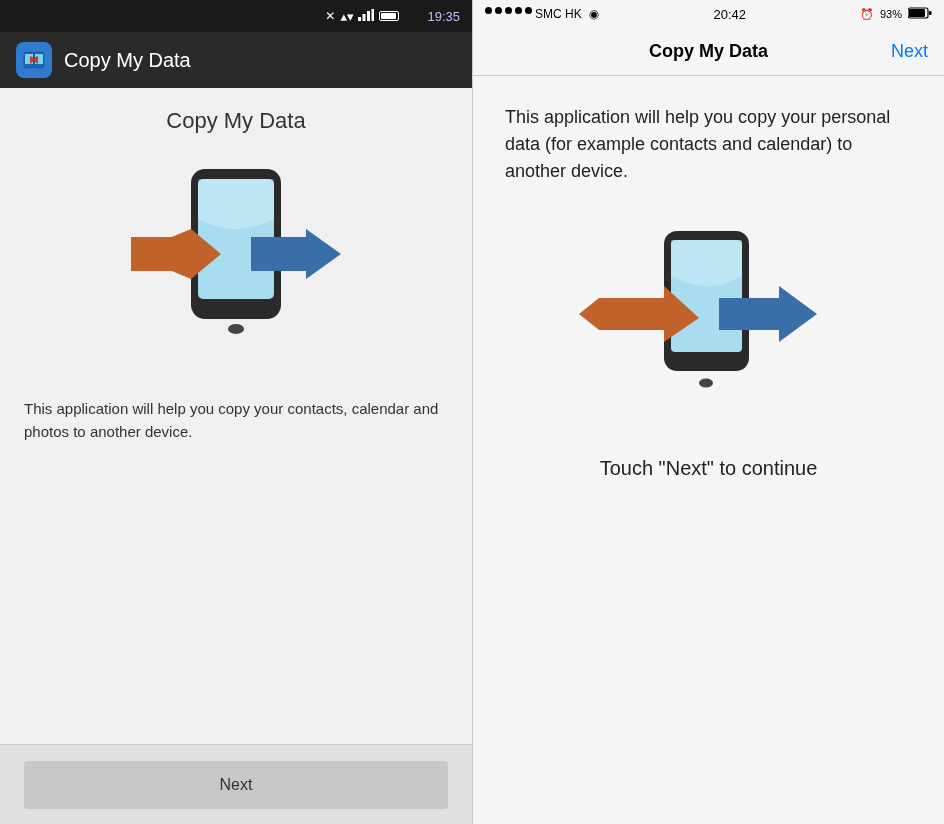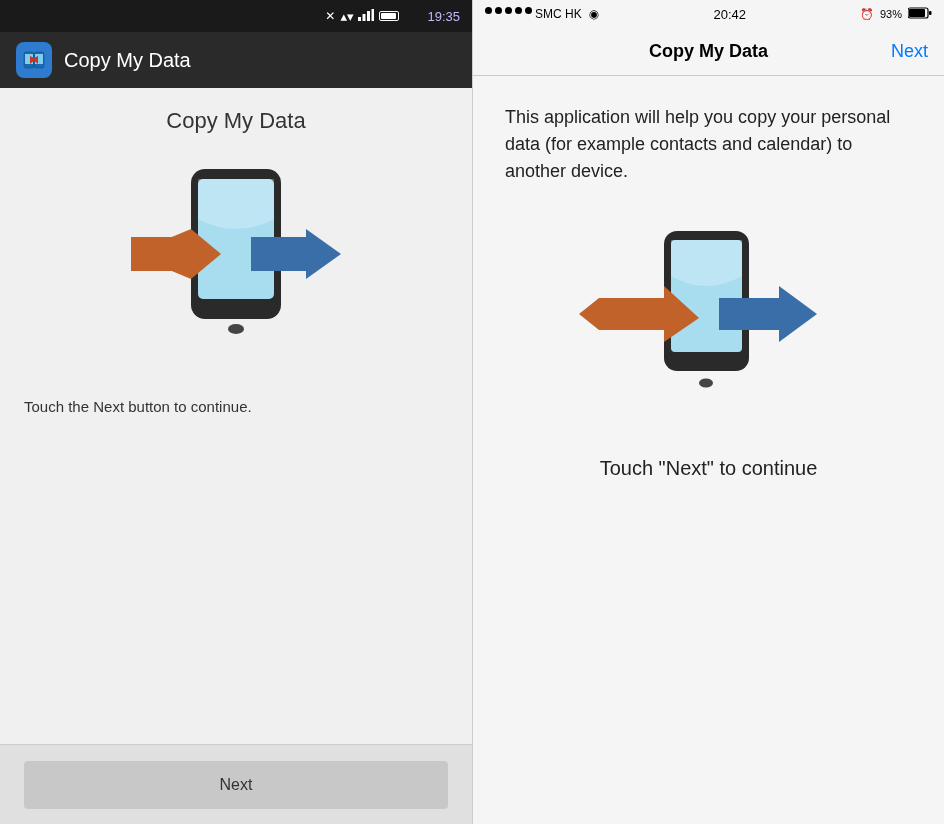--- a/index.html
+++ b/index.html
@@ -312,21 +312,21 @@
         <polygon points="25,95 85,70 85,120" fill="#c0622a"></polygon>
         <rect x="25" y="78" width="60" height="34" fill="#c0622a"></rect>
 
         <polygon points="85,70 85,120 115,95" fill="#c0622a"></polygon>
 
         <rect x="145" y="78" width="55" height="34" fill="#3a6ea8"></rect>
         <polygon points="200,70 200,120 235,95" fill="#3a6ea8"></polygon>
       </svg>
     </div>
 
-    <p class="android-hint">Touch the Next button to continue.</p>
+    <p class="android-description">This application will help you copy your contacts, calendar and photos to another device.</p>
   </div>
 
   <div class="android-bottom-buttons">
     <button class="android-btn android-btn-next">Next</button>
   </div>
 </div>
 
 <div class="ios-panel">
 
   <div class="ios-statusbar">

